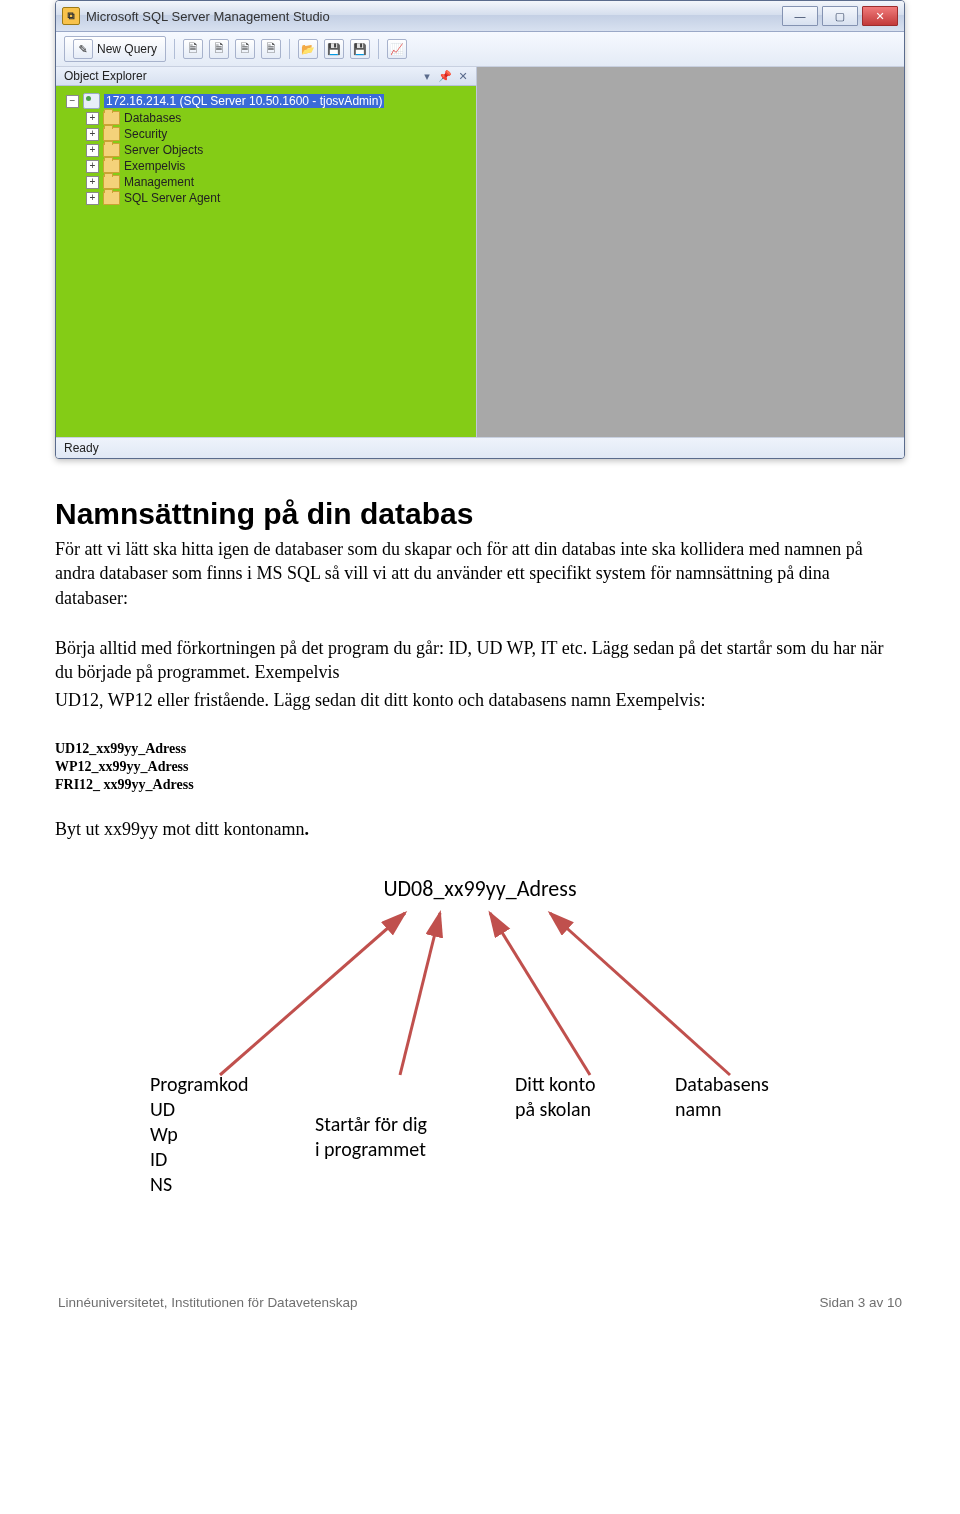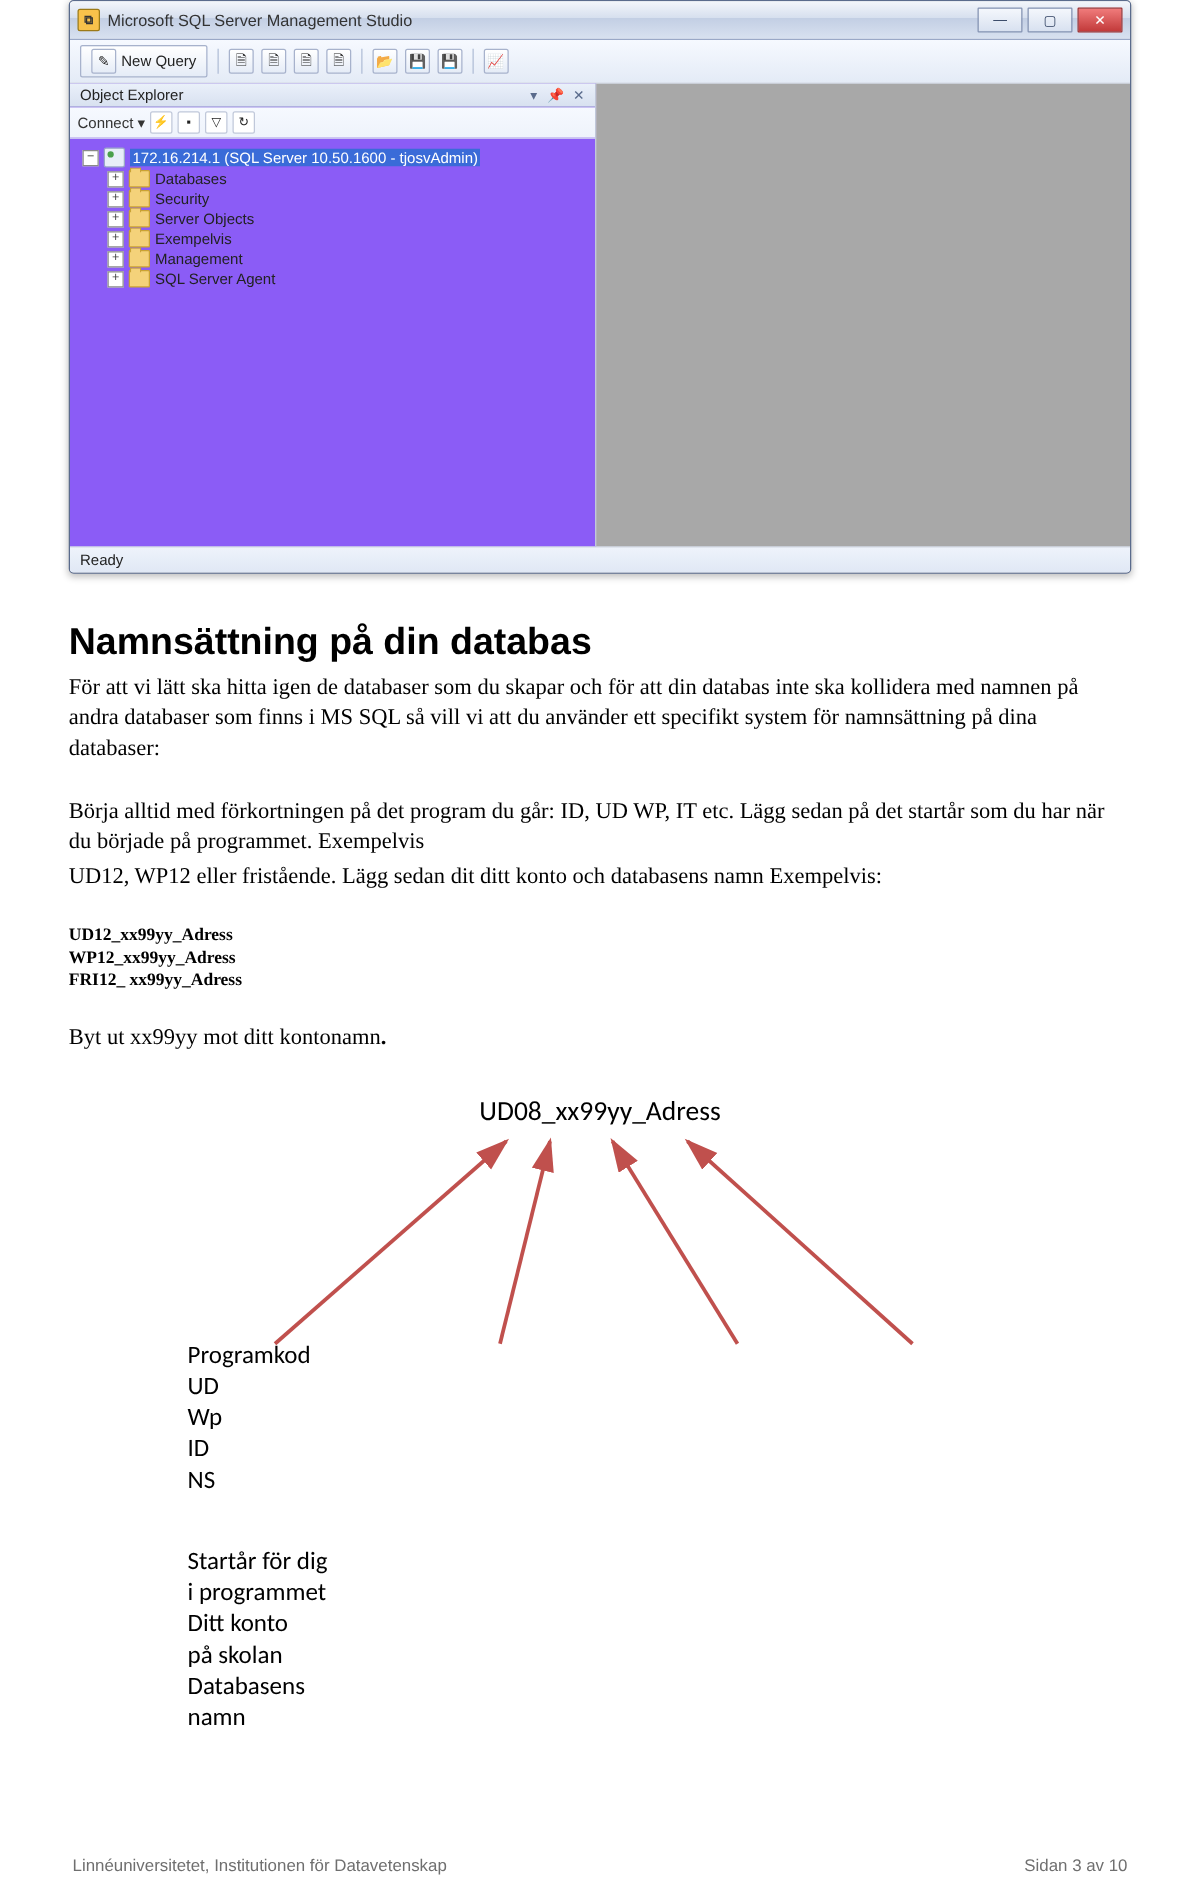--- a/index.html
+++ b/index.html
@@ -87,21 +87,21 @@
     display:inline-flex; align-items:center; gap:4px;
     padding: 2px 8px;
     border:1px solid #a7b2cc; border-radius:2px;
     background: linear-gradient(#fff,#e5ecf7);
   }
 
   .content-row { display:flex; height: 370px; }
   .object-explorer {
     width: 420px;
     border-right: 1px solid #c0c8da;
-    background:#8b5cf6;
+    background:#84cc16;
     display:flex; flex-direction:column;
   }
   .oe-header {
     display:flex; align-items:center;
     padding: 2px 6px 2px 8px;
     background: linear-gradient(#eaf0fa,#d8e1f0);
     border-bottom:1px solid #b7c1d9;
   }
   .oe-header .title { flex:1; font-size:12px; }
   .oe-header .hicon { width:14px;height:14px;margin-left:4px;color:#5a6b8c;display:inline-flex;align-items:center;justify-content:center;font-size:11px;}
@@ -171,21 +171,20 @@
     font-family: Calibri, "Segoe UI", Arial, sans-serif;
   }
   .diagram .top-label {
     text-align:center;
     font-size: 22px;
     margin-bottom: 4px;
   }
   .diagram .row-labels {
     display:flex;
     margin-top: 170px;
-    flex-direction: column;
   }
   .diagram .col {
     font-size: 20px;
     line-height: 1.25;
   }
   .diagram .col.c1 { width: 165px; }
   .diagram .col.c2 { width: 200px; margin-top: 40px; }
   .diagram .col.c3 { width: 160px; }
   .diagram .col.c4 { width: 135px; }
   .diagram svg.arrows {
@@ -242,27 +241,20 @@
     </div>
 
     <div class="content-row">
       <div class="object-explorer">
         <div class="oe-header">
           <span class="title">Object Explorer</span>
           <span class="hicon">▾</span>
           <span class="hicon">📌</span>
           <span class="hicon">✕</span>
         </div>
-        <div class="oe-toolbar">
-          <span class="lbl">Connect ▾</span>
-          <span class="micon">⚡</span>
-          <span class="micon">▪</span>
-          <span class="micon">▽</span>
-          <span class="micon">↻</span>
-        </div>
         <div class="tree">
           <div class="tree-node">
             <span class="expander">−</span>
             <span class="server-icon"></span>
             <span class="node-label selected">172.16.214.1 (SQL Server 10.50.1600 - tjosvAdmin)</span>
           </div>
           <div class="tree-children">
             <div class="tree-node">
               <span class="expander">+</span>
               <span class="folder-icon"></span>

